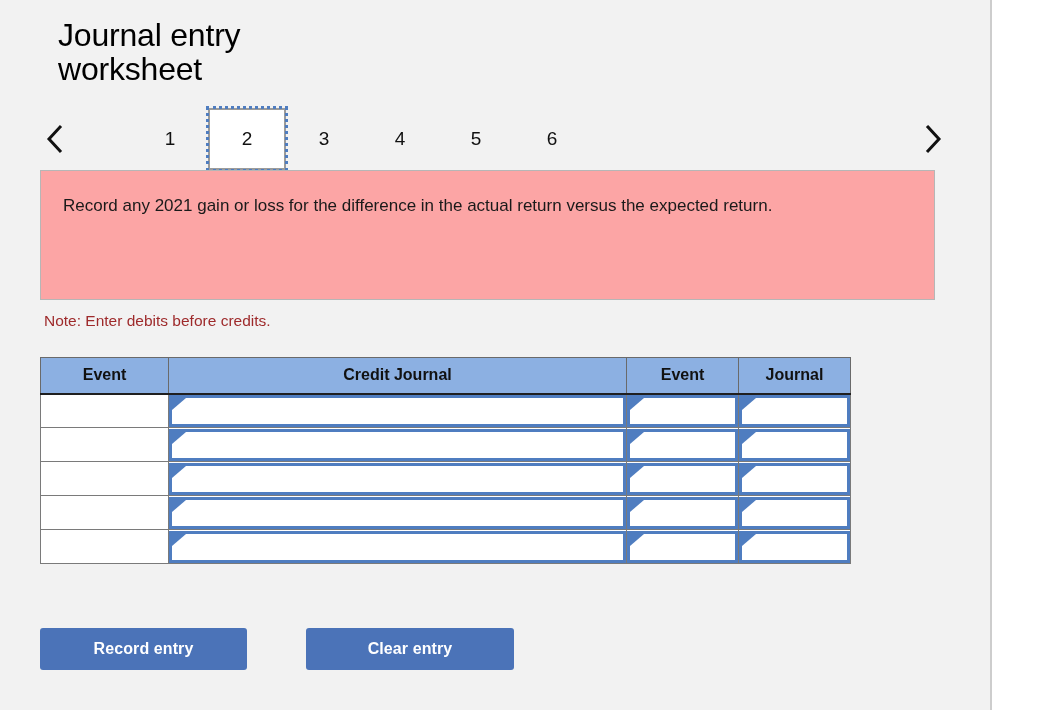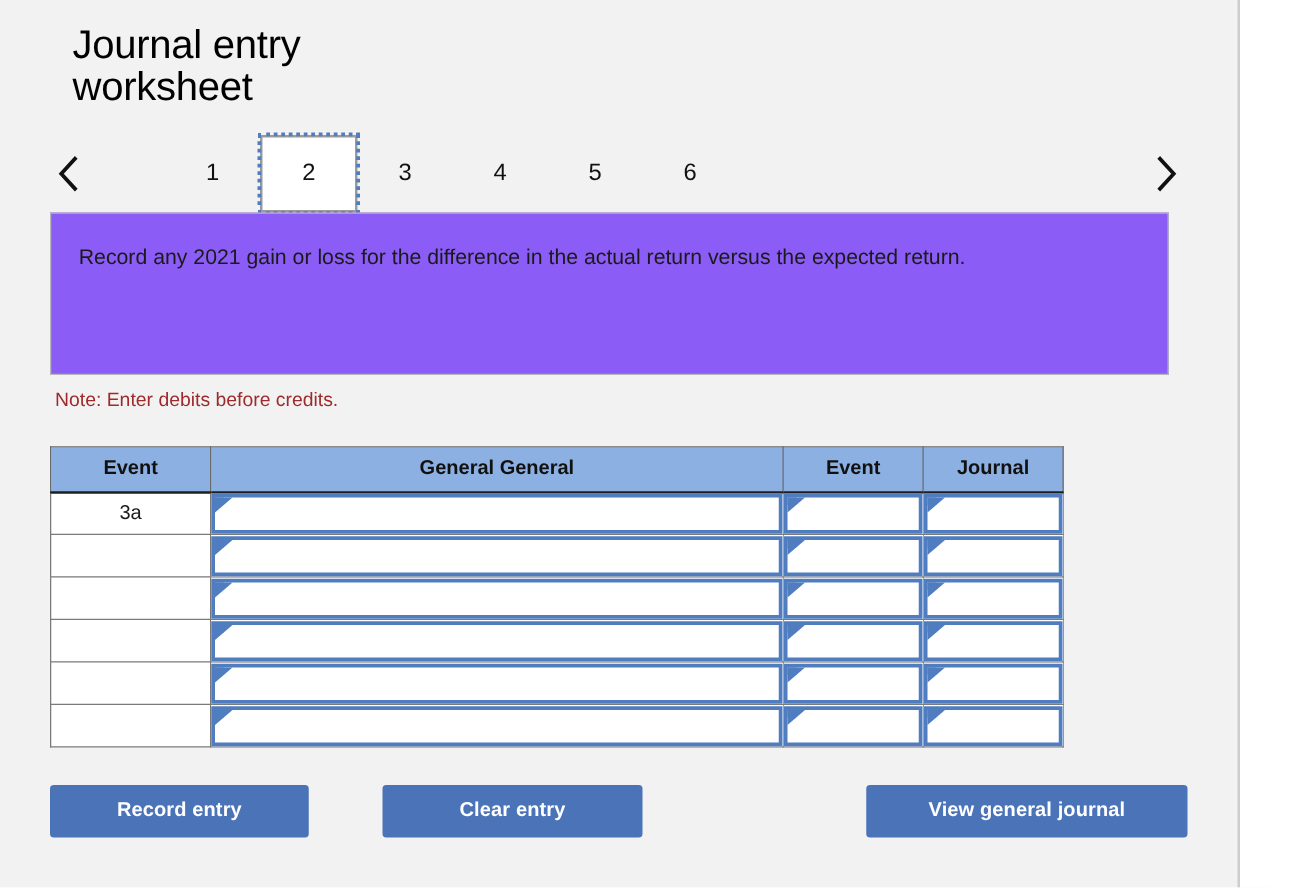--- a/index.html
+++ b/index.html
@@ -74,21 +74,21 @@
     border: 2px solid #9b9b9b;
     outline: 3px dotted #4f7dc0;
     outline-offset: -1px;
   }
 
   
   .instr {
     position: absolute;
     left: 40px; top: 170px;
     width: 895px; height: 130px;
-    background: #8b5cf6;
+    background: #fca5a5;
     border: 1px solid #b6b6b6;
     padding: 22px 22px 0 22px;
   }
   .instr-text {
     font-size: 17px;
     line-height: 26px;
     color: #1a1a1a;
   }
 
   
@@ -221,39 +221,27 @@
     <table class="jtable">
       <colgroup>
         <col class="col-event">
           <col class="col-gj">
           <col class="col-debit">
           <col class="col-credit">
       </colgroup>
       <thead>
         <tr>
           <th>Event</th>
-          <th>General General</th>
+          <th>Credit Journal</th>
           <th>Event</th>
           <th>Journal</th>
         </tr>
       </thead>
       <tbody>
         <tr>
-          <td class="event-cell">3a</td>
-          <td class="cell-input">
-              <span class="inputbox"></span>
-            </td>
-          <td class="cell-input">
-              <span class="inputbox"></span>
-            </td>
-          <td class="cell-input">
-              <span class="inputbox"></span>
-            </td>
-        </tr>
-        <tr>
           <td class="event-cell"></td>
           <td class="cell-input">
               <span class="inputbox"></span>
             </td>
           <td class="cell-input">
               <span class="inputbox"></span>
             </td>
           <td class="cell-input">
               <span class="inputbox"></span>
             </td>
@@ -304,16 +292,15 @@
             </td>
           <td class="cell-input">
               <span class="inputbox"></span>
             </td>
         </tr>
       </tbody>
     </table>
 
     <button class="btn" id="btn-clear">Clear entry</button>
     <button class="btn" id="btn-record">Record entry</button>
-    <button class="btn" id="btn-view">View general journal</button>
 
   </div>
 </div>
 
 </body></html>

